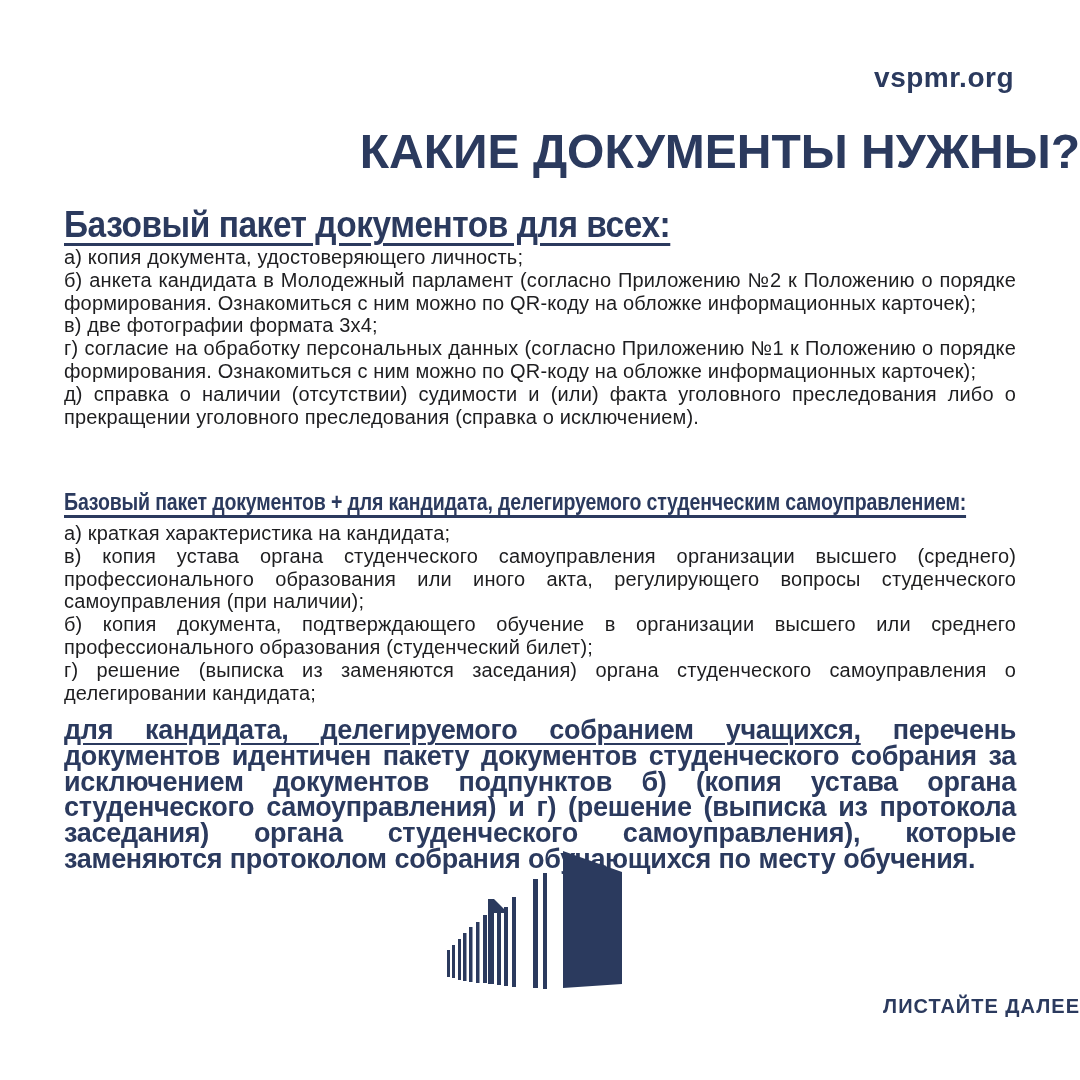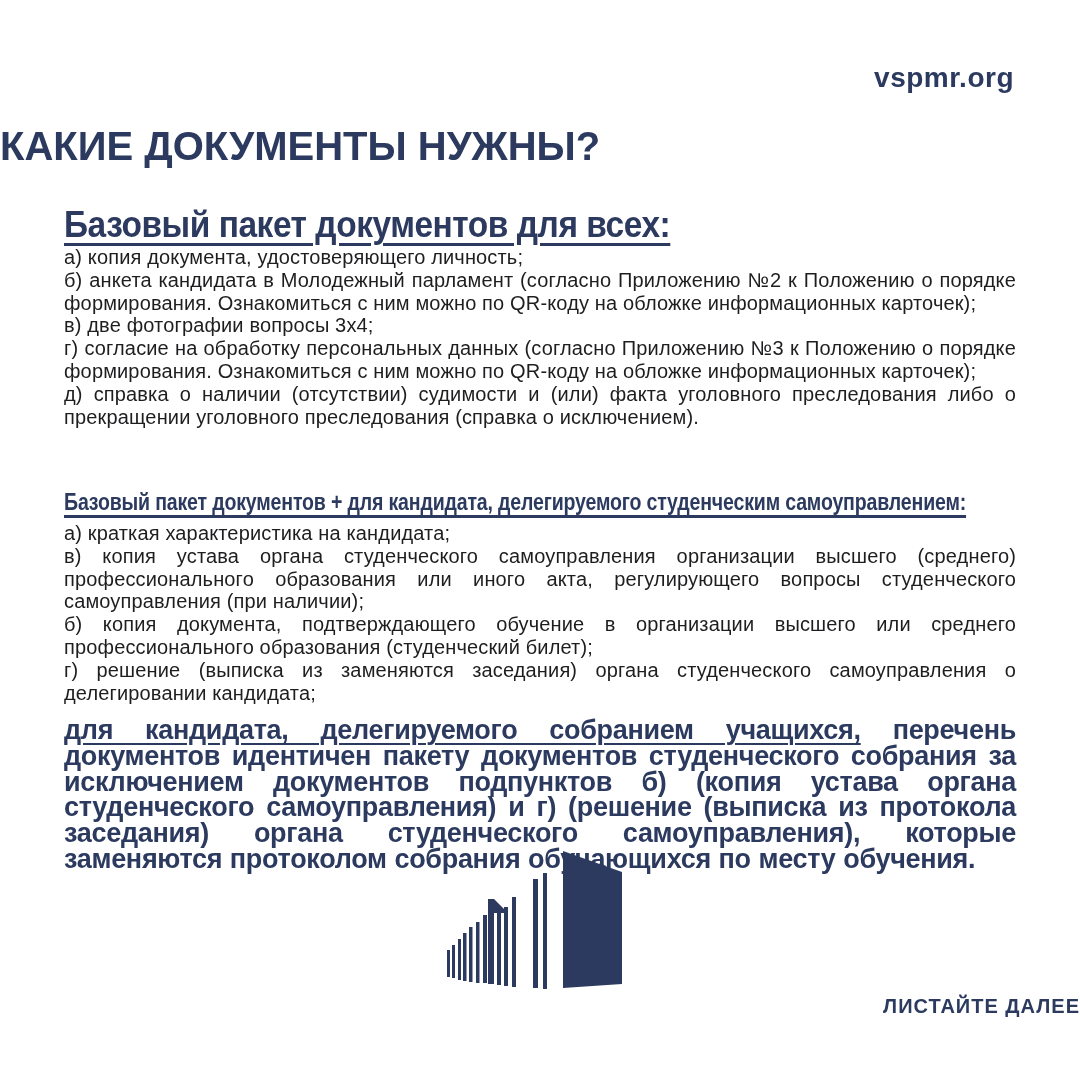--- a/index.html
+++ b/index.html
@@ -13,22 +13,22 @@
     color:#1e1e20;
     padding-left:16px;
   }
   .site {
     position:absolute; top:62px; right:66px;
     font-size:28px; font-weight:700; letter-spacing:0.5px;
     color:#2b3a5e;
   }
   .title {
     position:absolute; top:124px; left:0; width:100%;
-    text-align:left;
-    font-size:40px; font-weight:900; letter-spacing:0px;
+    text-align:right;
+    font-size:48px; font-weight:900; letter-spacing:0px;
     color:#2b3a5e;
     white-space:nowrap;
   }
   .h1 {
     position:absolute; top:204px; left:64px;
     font-size:36px; font-weight:800; letter-spacing:-0.5px;
     color:#2b3a5e;
     white-space:nowrap;
     transform:scale(0.93,1); transform-origin:left top;
     text-decoration:underline; text-decoration-thickness:3px; text-underline-offset:6px;
@@ -79,22 +79,22 @@
 
   <div class="site">vspmr.org</div>
 
   <div class="title">КАКИЕ ДОКУМЕНТЫ НУЖНЫ?</div>
 
   <div class="h1">Базовый пакет документов для всех:</div>
 
   <div class="body-block body1">
     <p>а) копия документа, удостоверяющего личность;</p>
     <p>б) анкета кандидата в Молодежный парламент (согласно Приложению №2 к Положению о порядке формирования. Ознакомиться с ним можно по QR-коду на обложке информационных карточек);</p>
-    <p>в) две фотографии вопросы 3х4;</p>
-    <p>г) согласие на обработку персональных данных (согласно Приложению №3 к Положению о порядке формирования. Ознакомиться с ним можно по QR-коду на обложке информационных карточек);</p>
+    <p>в) две фотографии формата 3х4;</p>
+    <p>г) согласие на обработку персональных данных (согласно Приложению №1 к Положению о порядке формирования. Ознакомиться с ним можно по QR-коду на обложке информационных карточек);</p>
     <p>д) справка о наличии (отсутствии) судимости и (или) факта уголовного преследования либо о прекращении уголовного преследования (справка о исключением).</p>
   </div>
 
   <div class="h2">Базовый пакет документов + для кандидата, делегируемого студенческим самоуправлением:</div>
 
   <div class="body-block body2">
     <p>а) краткая характеристика на кандидата;</p>
     <p>в) копия устава органа студенческого самоуправления организации высшего (среднего) профессионального образования или иного акта, регулирующего вопросы студенческого самоуправления (при наличии);</p>
     <p>б) копия документа, подтверждающего обучение в организации высшего или среднего профессионального образования (студенческий билет);</p>
     <p>г) решение (выписка из заменяются заседания) органа студенческого самоуправления о делегировании кандидата;</p>

